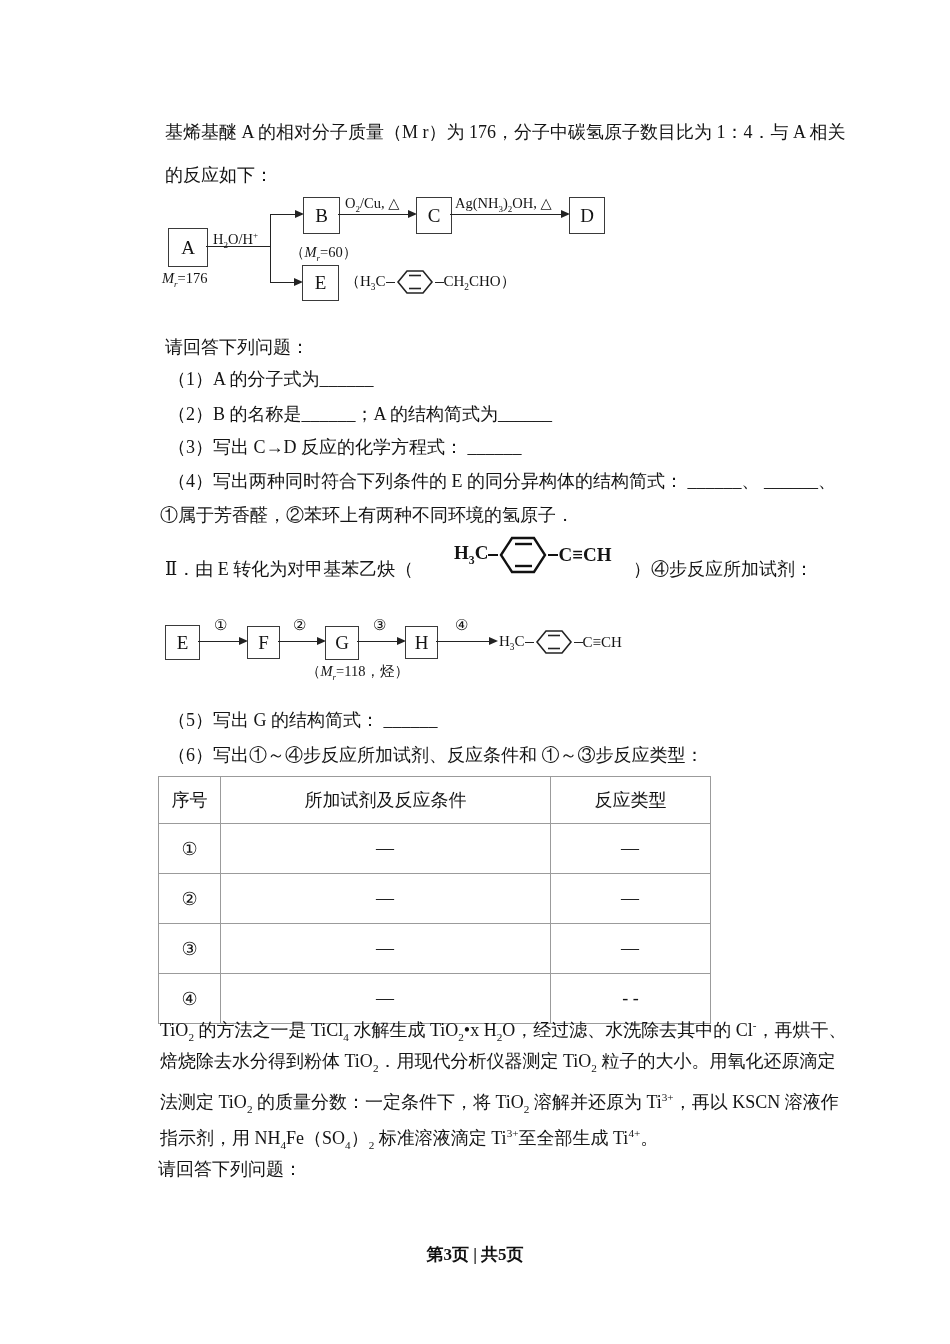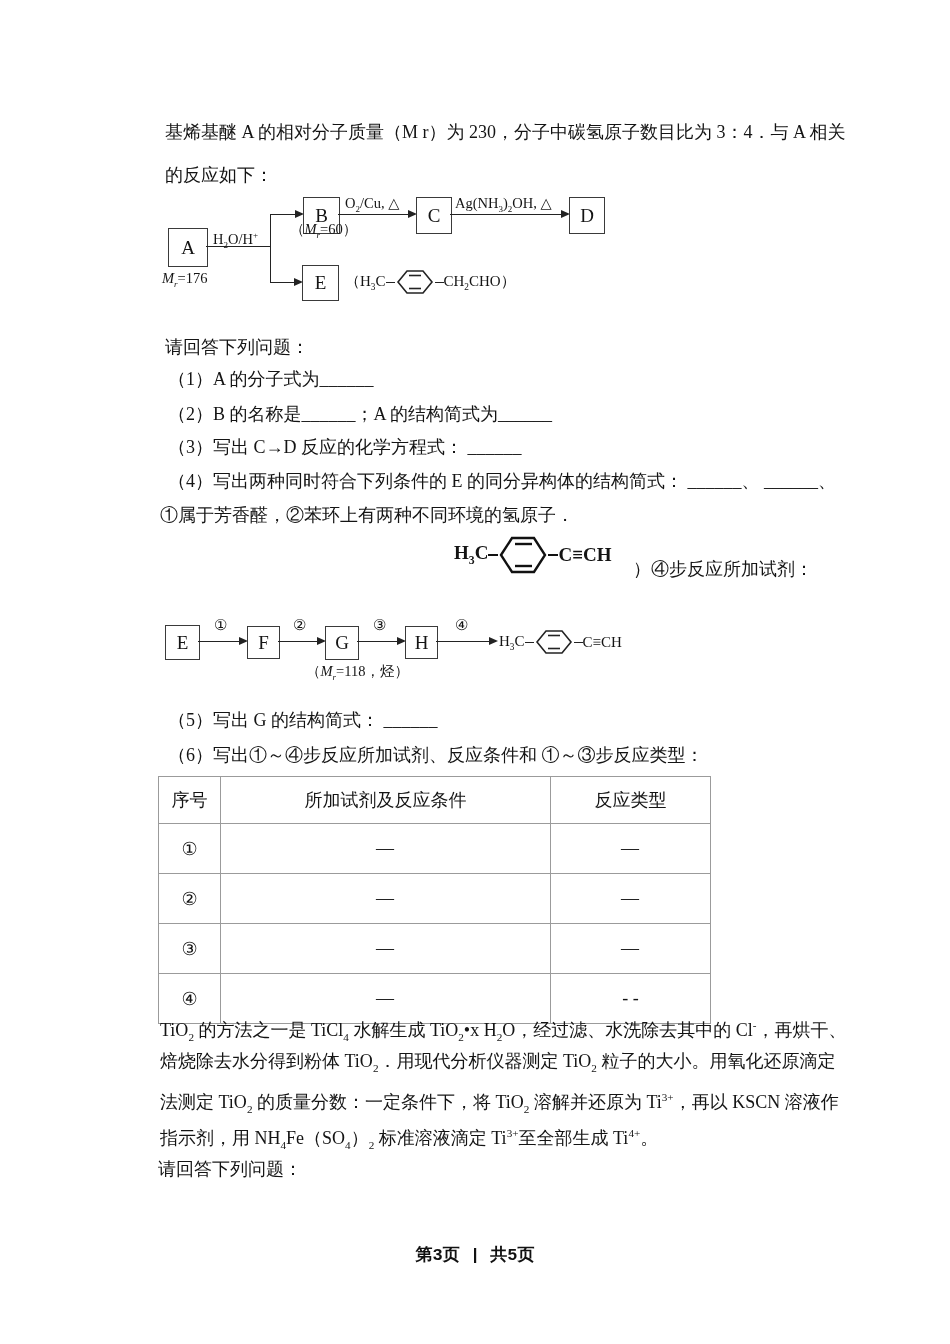--- a/index.html
+++ b/index.html
@@ -26,41 +26,41 @@
   .f16{font-size:15px;}
   .bold19{font-size:19px;font-weight:bold;font-family:"Liberation Serif","DejaVu Serif",serif;}
   
   .qtable{position:absolute;border-collapse:collapse;table-layout:fixed;background:#fff;}
   .qtable th,.qtable td{border:1px solid #9b9b9b;text-align:center;vertical-align:middle;
         font-size:18px;font-weight:normal;padding:4px;}
   .qtable th{height:38px;}
   .qtable td{height:41px;}
   .dashcell{font-weight:bold;letter-spacing:1px;}
   .footer{position:absolute;left:0;width:950px;text-align:center;
-        font-family:Liberation Mono, monospace;font-weight:600;font-size:17px;color:#111;}
+        font-family:Liberation Serif, serif;font-weight:600;font-size:17px;color:#111;}
   svg.ring{display:block;flex:0 0 auto;}
 </style>
 </head>
 <body>
 
 <div class="page">
 
-  <div class="tline" style="left:165px;top:121px">基烯基醚 A 的相对分子质量（M r）为 230，分子中碳氢原子数目比为 3：4．与 A 相关</div>
+  <div class="tline" style="left:165px;top:121px">基烯基醚 A 的相对分子质量（M r）为 176，分子中碳氢原子数目比为 1：4．与 A 相关</div>
   <div class="tline" style="left:165px;top:164px">的反应如下：</div>
 
   <div class="diagram" style="left:150px;top:190px;width:690px;height:125px">
     <div class="cbox" style="left:18px;top:38px;width:38px;height:37px">A</div>
     <div class="dlabel" style="left:12px;top:80px"><i>M</i><sub class="isub">r</sub><span>=176</span></div>
     <div class="hline" style="left:56px;top:56px;width:64px"></div>
     <div class="dlabel" style="left:63px;top:37px"><span>H</span><sub>2</sub><span>O/H</span><sup>+</sup></div>
     <div class="vline" style="left:120px;top:24px;height:69px"></div>
 
     <div class="harrow" style="left:120px;top:24px;width:32px"></div>
     <div class="cbox" style="left:153px;top:7px;width:35px;height:35px">B</div>
-    <div class="dlabel" style="left:140px;top:31px"><span>（</span><i>M</i><sub class="isub">r</sub><span>=60）</span></div>
+    <div class="dlabel" style="left:140px;top:54px"><span>（</span><i>M</i><sub class="isub">r</sub><span>=60）</span></div>
 
     <div class="harrow" style="left:188px;top:24px;width:77px"></div>
     <div class="dlabel" style="left:195px;top:5px"><span>O</span><sub>2</sub><span>/Cu, △</span></div>
     <div class="cbox" style="left:266px;top:7px;width:34px;height:35px">C</div>
 
     <div class="harrow" style="left:300px;top:24px;width:118px"></div>
     <div class="dlabel" style="left:305px;top:5px"><span>Ag(NH</span><sub>3</sub><span>)</span><sub>2</sub><span>OH, △</span></div>
     <div class="cbox" style="left:419px;top:7px;width:34px;height:35px">D</div>
 
     <div class="harrow" style="left:120px;top:92px;width:31px"></div>
@@ -79,20 +79,21 @@
   </div>
 
   <div class="tline" style="left:165px;top:336px">请回答下列问题：</div>
   <div class="tline" style="left:168px;top:368px">（1）A 的分子式为______</div>
   <div class="tline" style="left:168px;top:403px">（2）B 的名称是______；A 的结构简式为______</div>
   <div class="tline" style="left:168px;top:436px">（3）写出 C→D 反应的化学方程式： ______</div>
   <div class="tline" style="left:168px;top:470px">（4）写出两种同时符合下列条件的 E 的同分异构体的结构简式： ______、 ______、</div>
   <div class="tline" style="left:160px;top:504px">①属于芳香醛，②苯环上有两种不同环境的氢原子．</div>
 
   <div class="diagram" style="left:165px;top:527px;width:700px;height:60px">
+    <div class="tline" style="left:0;top:31px">Ⅱ．由 E 转化为对甲基苯乙炔（</div>
     <div class="struct" style="left:289px;top:0;height:56px">
       <span class="bold19"><span>H</span><sub>3</sub><span>C</span></span>
       <span class="bondb"></span>
       <svg class="ring" width="50" height="44" viewBox="0 0 50 44">
         <polygon points="3,22 14,5 36,5 47,22 36,39 14,39" fill="none" stroke="#111" stroke-width="2.4"></polygon>
         <line x1="17" y1="11" x2="34" y2="11" stroke="#111" stroke-width="2.4"></line>
         <line x1="17" y1="33" x2="34" y2="33" stroke="#111" stroke-width="2.4"></line>
       </svg>
       <span class="bondb"></span>
       <span class="bold19"><span>C≡CH</span></span>

